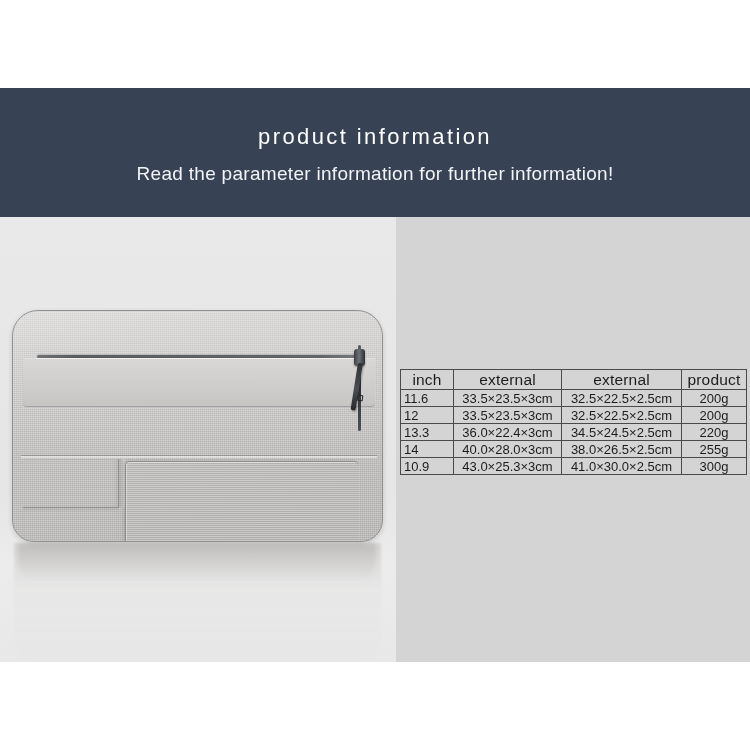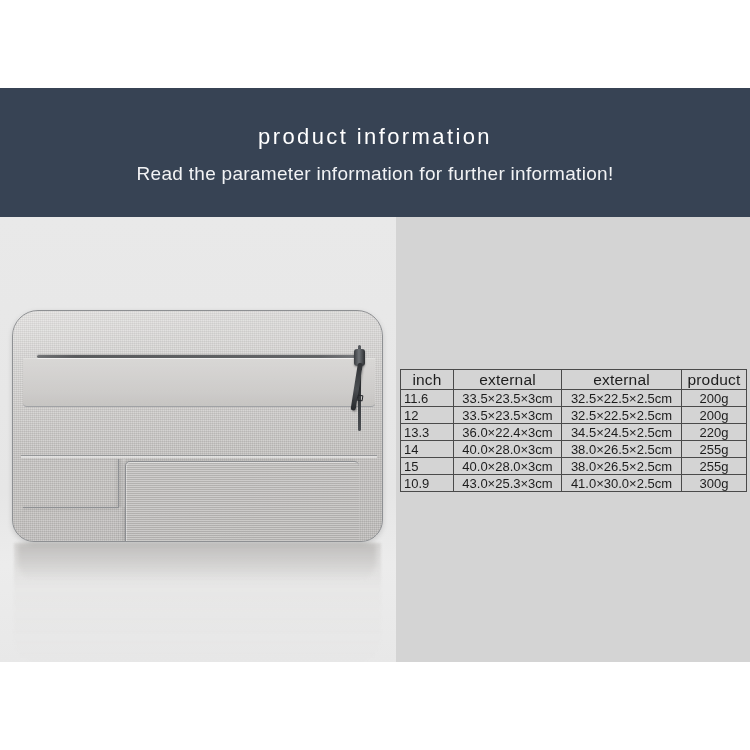--- a/index.html
+++ b/index.html
@@ -254,26 +254,20 @@
               <td>34.5×24.5×2.5cm</td>
               <td>220g</td>
             </tr>
             <tr>
               <td class="c-inch">14</td>
               <td>40.0×28.0×3cm</td>
               <td>38.0×26.5×2.5cm</td>
               <td>255g</td>
             </tr>
             <tr>
-              <td class="c-inch">15</td>
-              <td>40.0×28.0×3cm</td>
-              <td>38.0×26.5×2.5cm</td>
-              <td>255g</td>
-            </tr>
-            <tr>
               <td class="c-inch">10.9</td>
               <td>43.0×25.3×3cm</td>
               <td>41.0×30.0×2.5cm</td>
               <td>300g</td>
             </tr>
           </tbody>
         </table>
       </div>
     </div>
 

